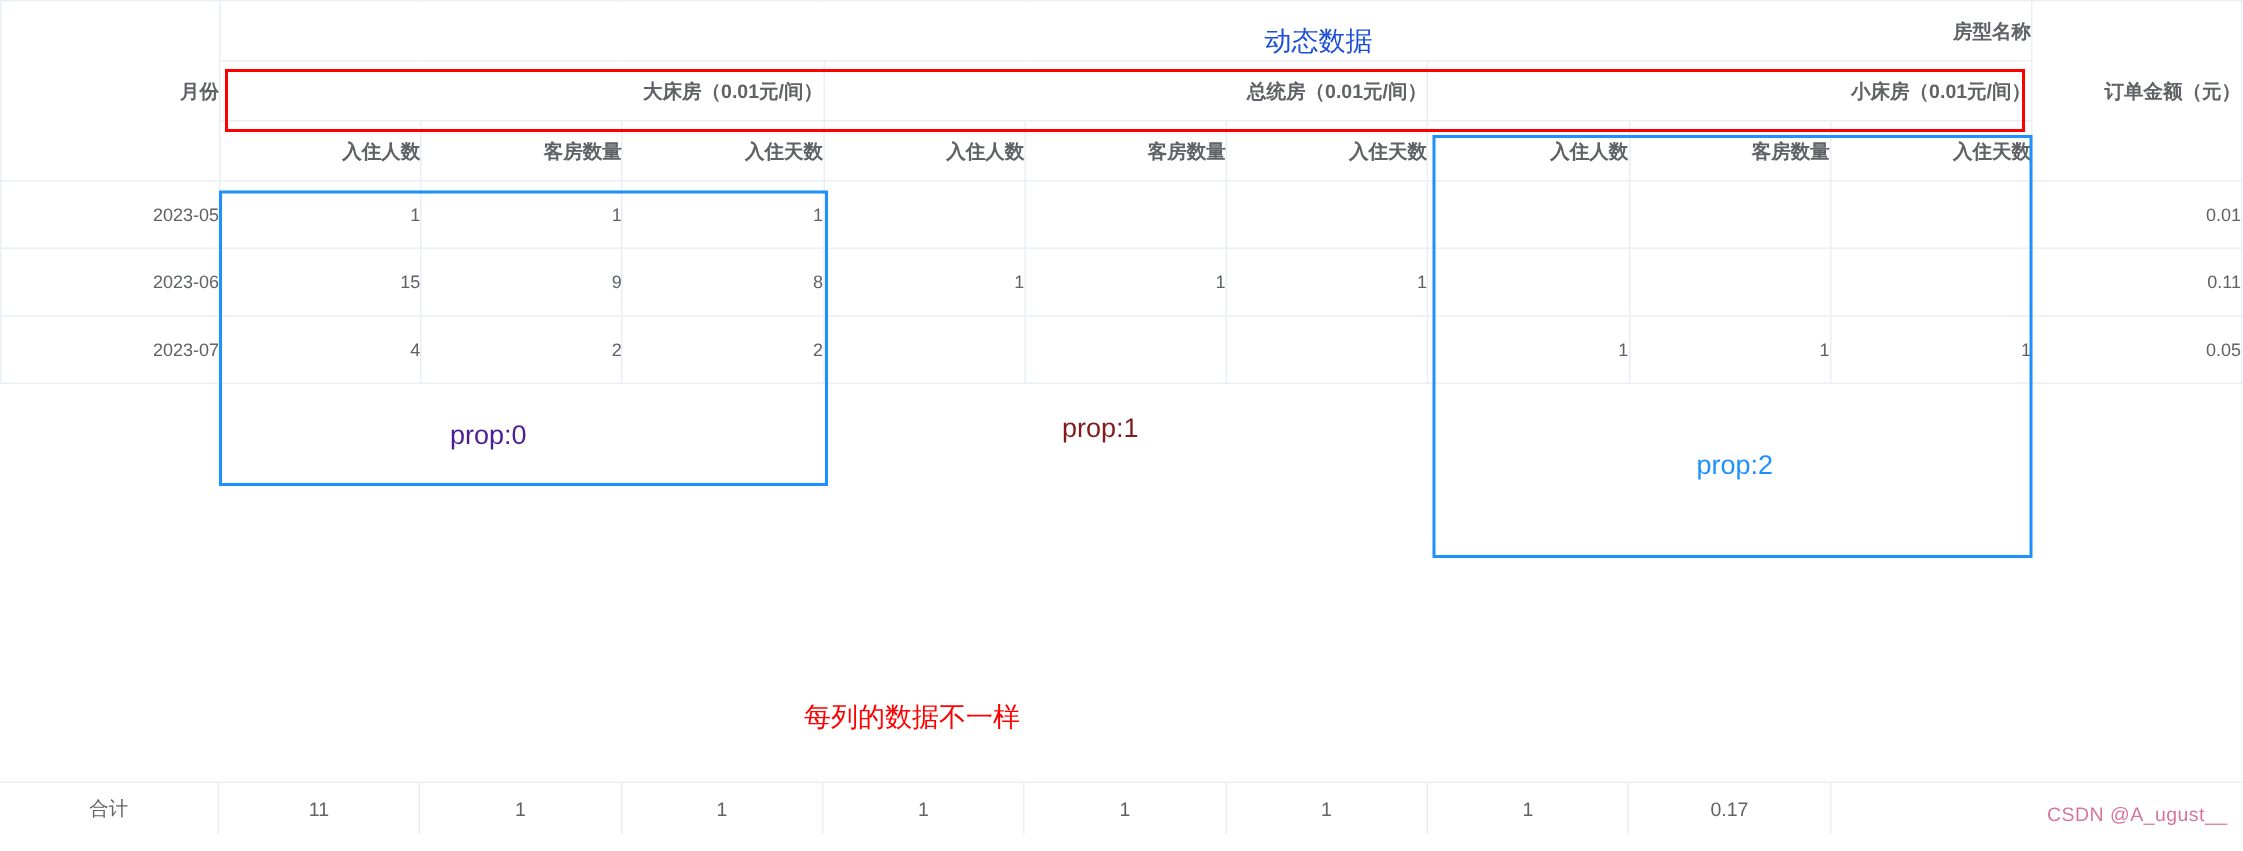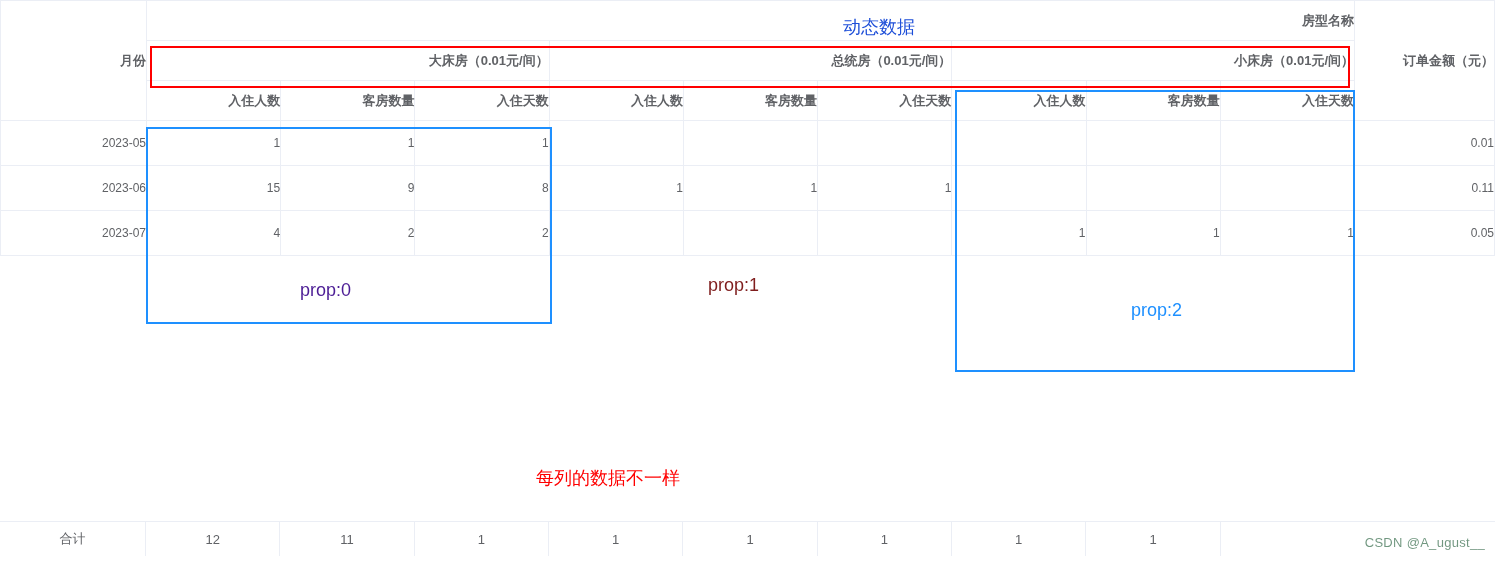--- a/index.html
+++ b/index.html
@@ -73,21 +73,21 @@
     height: 100%;
     display: flex;
     align-items: center;
     justify-content: center;
   }
   .watermark {
     position: absolute;
     right: 10px;
     bottom: 6px;
     font-size: 13px;
-    color: #14532d;
+    color: #be185d;
     opacity: 0.6;
     letter-spacing: 0.3px;
     margin-top: 26px;
   }
   .spacer { height: 300px; }
 </style>
 </head>
 <body>
 
 <div class="table-wrap">
@@ -168,28 +168,28 @@
         <td>1</td>
         <td>0.05</td>
       </tr>
     </tbody>
   </table>
 
   <div class="spacer"></div>
 
   <div class="footer-row">
     <div>合计</div>
-    <div>12</div>
     <div>11</div>
     <div>1</div>
     <div>1</div>
     <div>1</div>
     <div>1</div>
     <div>1</div>
     <div>1</div>
+    <div>0.17</div>
   </div>
 
   <div class="annotation-layer">
 
     <div class="ann-box" style="border-color:#FF0000; left:150px; top:46px; width:1200px; height:42px;"></div>
 
     <div class="ann-box" style="border-color:#1E90FF; left:146px; top:127px; width:406px; height:197px;"></div>
 
     <div class="ann-box" style="border-color:#1E90FF; left:955px; top:90px; width:400px; height:282px;"></div>
 

